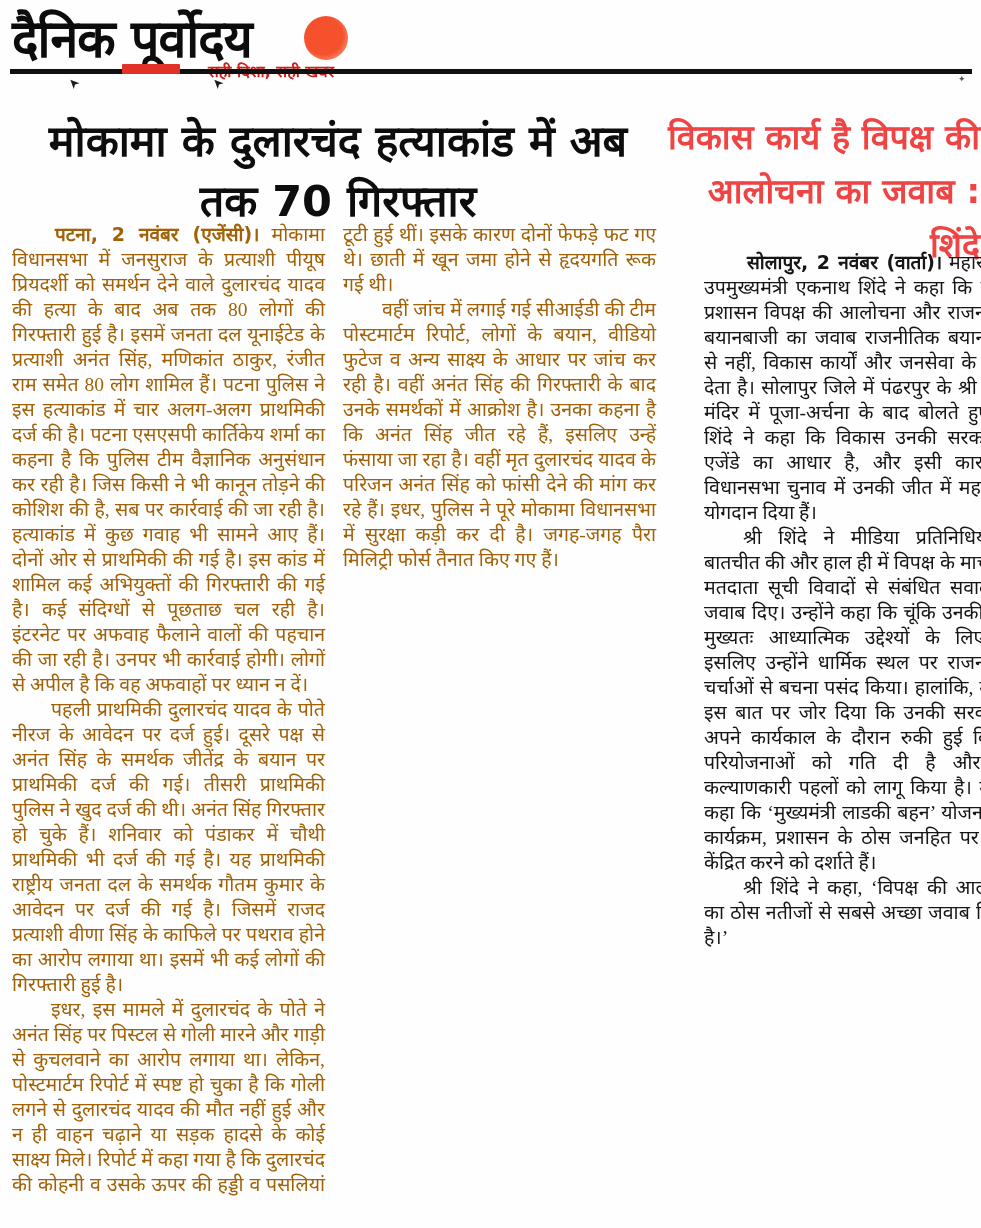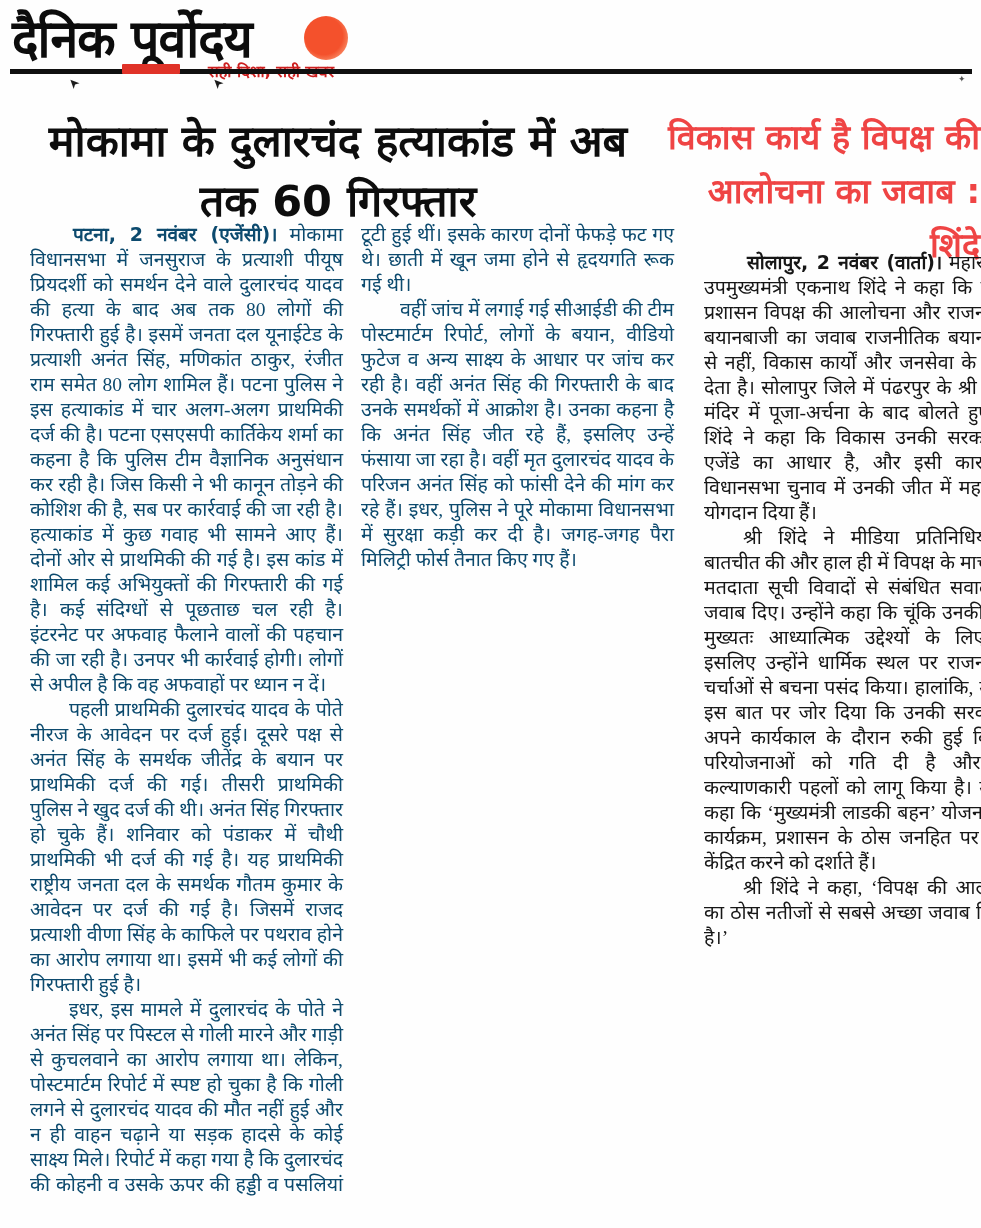--- a/index.html
+++ b/index.html
@@ -44,23 +44,23 @@
     font-family:"DejaVu Sans","Liberation Sans",sans-serif;
     font-weight:700;font-size:43px;line-height:60px;text-align:center;color:#0d0d0d;
   }
   .headline-side{
     position:absolute;left:658px;top:82px;width:322px;height:162px;
     font-family:"DejaVu Sans","Liberation Sans",sans-serif;
     font-weight:700;font-size:34px;line-height:54px;text-align:right;color:#ef4444;
   }
   
   .main-body{
-    position:absolute;left:30px;top:222px;width:644px;height:996px;
+    position:absolute;left:12px;top:222px;width:644px;height:996px;
     column-count:2;column-gap:18px;column-fill:auto;
-    text-align:justify;font-size:19.5px;line-height:25px;color:#0c4a6e;
+    text-align:justify;font-size:19.5px;line-height:25px;color:#a16207;
   }
   .side-body{
     position:absolute;left:660px;top:250px;width:318px;height:968px;
     text-align:justify;font-size:19.5px;line-height:25px;color:#161616;overflow:hidden;margin-left:44px;
   }
   p.graf{margin:0;text-indent:2em;}
   p.graf.first{text-indent:2.2em;}
   .dateline{font-weight:700;font-family:"DejaVu Sans","Liberation Sans",sans-serif;font-size:19px;}
 </style>
 </head>
@@ -72,21 +72,21 @@
     <div class="sun"></div>
     <div class="logo-text">दैनिक पूर्वोदय</div>
     <div class="tagline">सही दिशा, सही खबर</div>
   </div>
   <div class="rule"></div>
   <div class="red-banner"></div>
   <div class="artifact arrow1">➤</div>
   <div class="artifact arrow2">➤</div>
   <div class="artifact diamond">✦</div>
 
-  <h1 class="headline-main">मोकामा के दुलारचंद हत्याकांड में अब तक 60 गिरफ्तार</h1>
+  <h1 class="headline-main">मोकामा के दुलारचंद हत्याकांड में अब तक 70 गिरफ्तार</h1>
 
   <h2 class="headline-side">विकास कार्य है विपक्ष की आलोचना का जवाब : शिंदे</h2>
 
   <div class="main-body">
     <p class="graf first"><span class="dateline">पटना, 2 नवंबर (एजेंसी)।</span> <span>मोकामा विधानसभा में जनसुराज के प्रत्याशी पीयूष प्रियदर्शी को समर्थन देने वाले दुलारचंद यादव की हत्या के बाद अब तक 80 लोगों की गिरफ्तारी हुई है। इसमें जनता दल यूनाईटेड के प्रत्याशी अनंत सिंह, मणिकांत ठाकुर, रंजीत राम समेत 80 लोग शामिल हैं। पटना पुलिस ने इस हत्याकांड में चार अलग-अलग प्राथमिकी दर्ज की है। पटना एसएसपी कार्तिकेय शर्मा का कहना है कि पुलिस टीम वैज्ञानिक अनुसंधान कर रही है। जिस किसी ने भी कानून तोड़ने की कोशिश की है, सब पर कार्रवाई की जा रही है। हत्याकांड में कुछ गवाह भी सामने आए हैं। दोनों ओर से प्राथमिकी की गई है। इस कांड में शामिल कई अभियुक्तों की गिरफ्तारी की गई है। कई संदिग्धों से पूछताछ चल रही है। इंटरनेट पर अफवाह फैलाने वालों की पहचान की जा रही है। उनपर भी कार्रवाई होगी। लोगों से अपील है कि वह अफवाहों पर ध्यान न दें।</span></p>
     <p class="graf">पहली प्राथमिकी दुलारचंद यादव के पोते नीरज के आवेदन पर दर्ज हुई। दूसरे पक्ष से अनंत सिंह के समर्थक जीतेंद्र के बयान पर प्राथमिकी दर्ज की गई। तीसरी प्राथमिकी पुलिस ने खुद दर्ज की थी। अनंत सिंह गिरफ्तार हो चुके हैं। शनिवार को पंडाकर में चौथी प्राथमिकी भी दर्ज की गई है। यह प्राथमिकी राष्ट्रीय जनता दल के समर्थक गौतम कुमार के आवेदन पर दर्ज की गई है। जिसमें राजद प्रत्याशी वीणा सिंह के काफिले पर पथराव होने का आरोप लगाया था। इसमें भी कई लोगों की गिरफ्तारी हुई है।</p>
     <p class="graf">इधर, इस मामले में दुलारचंद के पोते ने अनंत सिंह पर पिस्टल से गोली मारने और गाड़ी से कुचलवाने का आरोप लगाया था। लेकिन, पोस्टमार्टम रिपोर्ट में स्पष्ट हो चुका है कि गोली लगने से दुलारचंद यादव की मौत नहीं हुई और न ही वाहन चढ़ाने या सड़क हादसे के कोई साक्ष्य मिले। रिपोर्ट में कहा गया है कि दुलारचंद की कोहनी व उसके ऊपर की हड्डी व पसलियां टूटी हुई थीं। इसके कारण दोनों फेफड़े फट गए थे। छाती में खून जमा होने से हृदयगति रूक गई थी।</p>
     <p class="graf">वहीं जांच में लगाई गई सीआईडी की टीम पोस्टमार्टम रिपोर्ट, लोगों के बयान, वीडियो फुटेज व अन्य साक्ष्य के आधार पर जांच कर रही है। वहीं अनंत सिंह की गिरफ्तारी के बाद उनके समर्थकों में आक्रोश है। उनका कहना है कि अनंत सिंह जीत रहे हैं, इसलिए उन्हें फंसाया जा रहा है। वहीं मृत दुलारचंद यादव के परिजन अनंत सिंह को फांसी देने की मांग कर रहे हैं। इधर, पुलिस ने पूरे मोकामा विधानसभा में सुरक्षा कड़ी कर दी है। जगह-जगह पैरा मिलिट्री फोर्स तैनात किए गए हैं।</p>
   </div>
 

